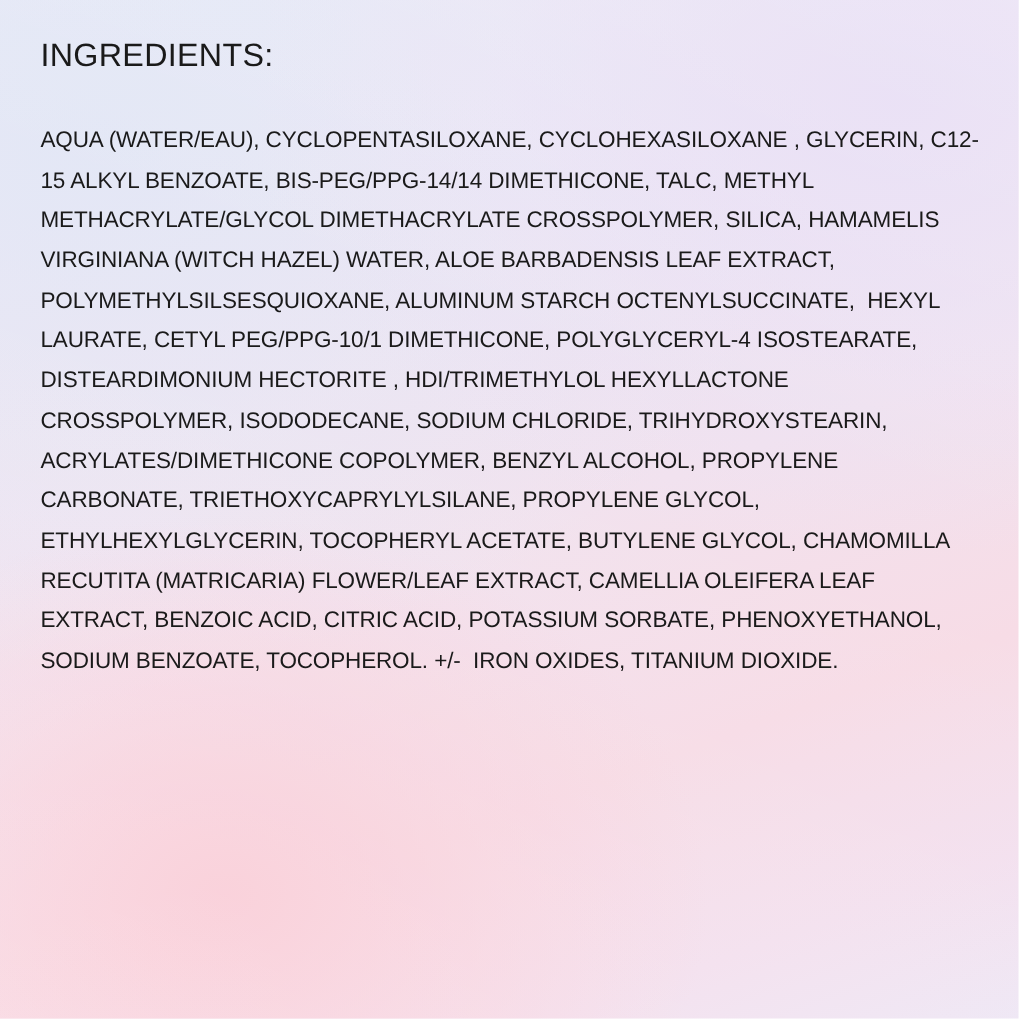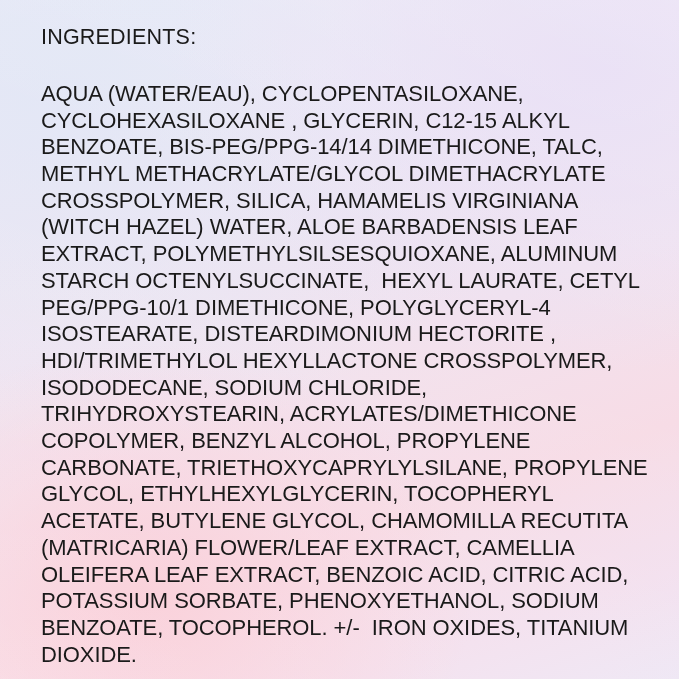--- a/index.html
+++ b/index.html
@@ -27,32 +27,31 @@
     content: "";
     position: absolute;
     inset: 0;
     background: linear-gradient(200deg, rgba(255,255,255,0.18) 0%, rgba(255,255,255,0) 40%, rgba(255,255,255,0.12) 100%);
     pointer-events: none;
   }
   .content {
     position: relative;
     z-index: 2;
     padding: 24px 22px 0 27px;
-    margin-left: 14px;
   }
   .heading {
     font-size: 21.5px;
     letter-spacing: 0.2px;
     color: #1a1a1a;
     line-height: 1.25;
     margin: 0 0 30px 0;
     font-weight: 400;
   }
   .body-text {
-    font-size: 22px;
+    font-size: 15px;
     line-height: 26.7px;
     color: #1a1a1a;
     margin: 0;
     letter-spacing: -0.1px;
     font-weight: 400;
     white-space: pre-wrap;
     word-spacing: 0.1px;
   }
 </style>
 </head>

